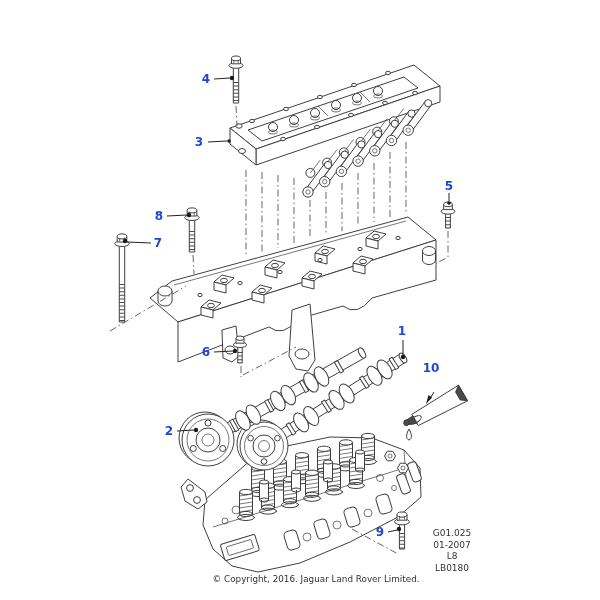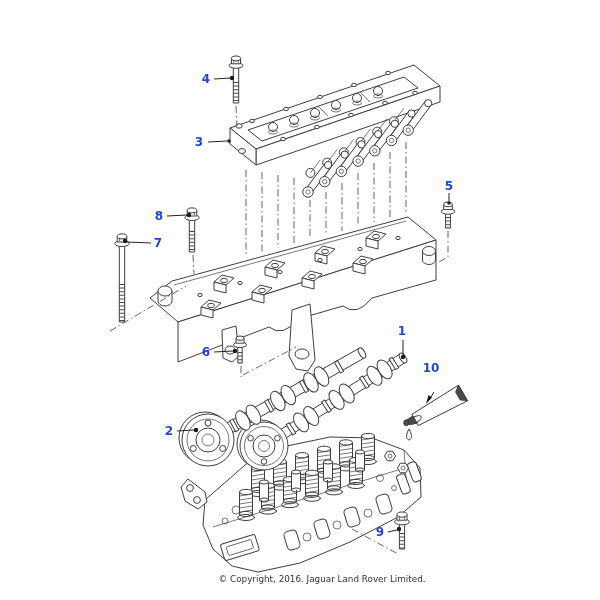--- a/index.html
+++ b/index.html
@@ -13,21 +13,21 @@
   .dd{stroke:#555;stroke-width:.9;fill:none;stroke-dasharray:7 3 1.5 3;}
   .ldr{stroke:#232323;stroke-width:1;fill:none;}
   .dot{fill:#1a1a1a;stroke:none;}
   .dark{fill:#4a4a4a;stroke:#333;stroke-width:.8;}
   .callout{position:absolute;transform:translate(-50%,-50%);
            font-weight:bold;font-size:12px;color:var(--callout-blue,#1e46d5);
            letter-spacing:0;user-select:none;}
   .figinfo{position:absolute;transform:translate(-50%,-50%);text-align:center;
            font-size:9px;line-height:11.6px;color:#333;}
   .copyright{position:absolute;transform:translate(-50%,-50%);white-space:nowrap;
-           font-size:8.8px;color:#333;margin-left:6px;}
+           font-size:8.8px;color:#333;}
 </style>
 </head>
 <body>
 
 <div class="stage">
 <svg width="600" height="600" viewBox="0 0 600 600">
   <defs>
     <g id="spr">
       <rect x="-6.5" y="0" width="13" height="22" fill="#fff" stroke="none"></rect>
       <path class="thin" d="M-6.5,4 L6.5,2 M-6.5,8 L6.5,6 M-6.5,12 L6.5,10 M-6.5,16 L6.5,14 M-6.5,20 L6.5,18"></path>
@@ -391,15 +391,21 @@
   <div class="callout" style="left:169px;top:431px">2</div>
   <div class="callout" style="left:199px;top:142px">3</div>
   <div class="callout" style="left:206px;top:79px">4</div>
   <div class="callout" style="left:449px;top:186px">5</div>
   <div class="callout" style="left:206px;top:352px">6</div>
   <div class="callout" style="left:158px;top:243px">7</div>
   <div class="callout" style="left:159px;top:216px">8</div>
   <div class="callout" style="left:380px;top:532px">9</div>
   <div class="callout" style="left:431px;top:368px">10</div>
 
+  <div class="figinfo" style="left:452px;top:551px">
+    <div>G01.025</div>
+    <div>01-2007</div>
+    <div>L8</div>
+    <div>LB0180</div>
+  </div>
 
   <div class="copyright" style="left:316px;top:579px">© Copyright, 2016. Jaguar Land Rover Limited.</div>
 </div>
 
 </body></html>

